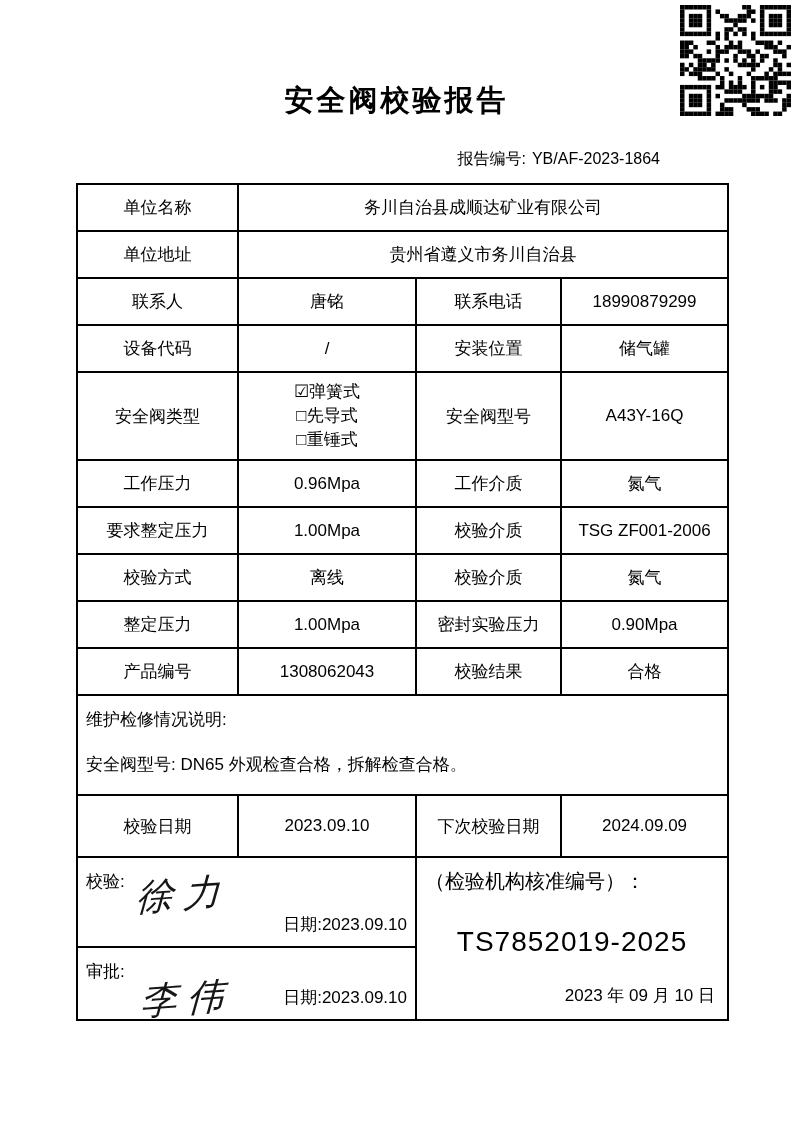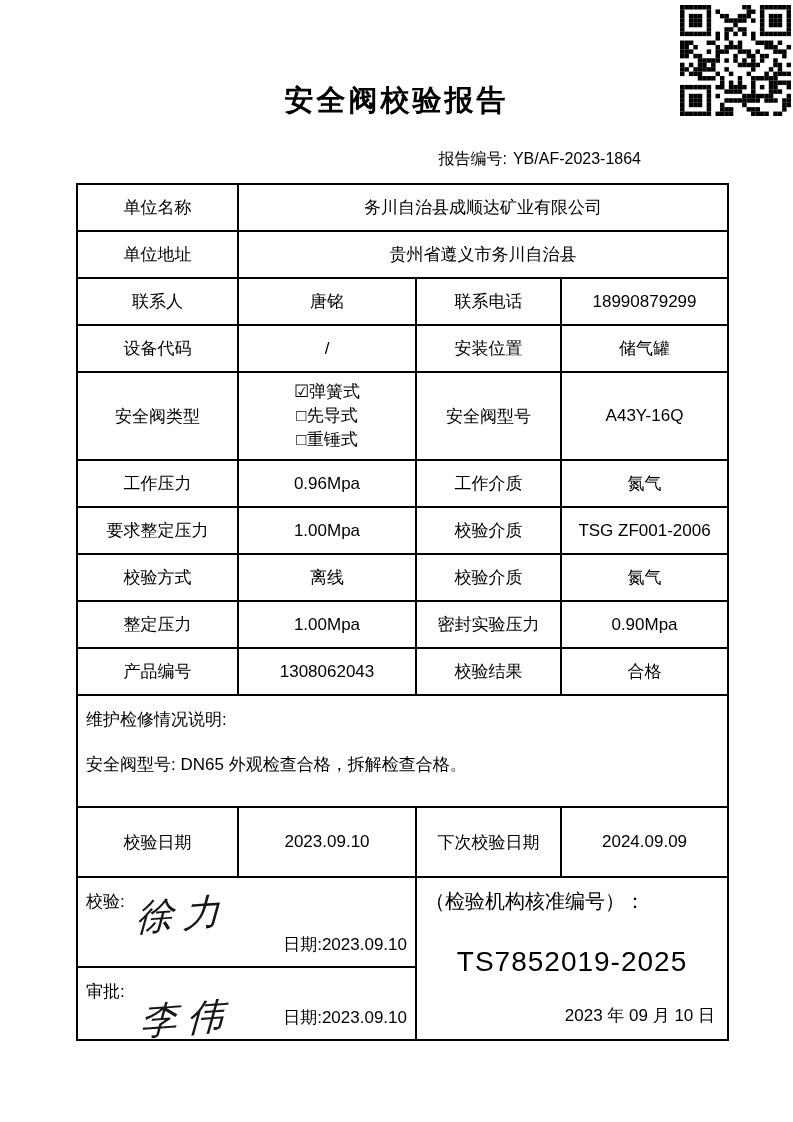--- a/index.html
+++ b/index.html
@@ -12,36 +12,36 @@
   .page-title {
     position: absolute; top: 74px; left: 0; width: 100%;
     text-align: center; font-size: 29px; font-weight: bold;
     letter-spacing: 3px; font-family: "Liberation Serif", serif; margin-top: 7px;
   }
   .qr {
     position: absolute; top: 5px; left: 680px;
     width: 111px; height: 111px; fill: #000;
   }
   .report-no {
-    position: absolute; top: 149px; left: 68px; width: 651px;
+    position: absolute; top: 149px; left: 87px; width: 651px;
     text-align: right; padding-right: 78px; font-size: 16px;
   }
   .report-no .num { margin-left: 6px; }
   table.report {
     position: absolute; top: 183px; left: 76px; width: 651px;
     border-collapse: collapse; table-layout: fixed;
   }
   td {
     border: 2px solid #000; text-align: center; vertical-align: middle;
     font-size: 17px; padding: 7px; overflow: hidden;
   }
   tr.h47 td { height: 47px; }
   tr.h56 td { height: 56px; }
-  tr.h92 td { height: 112px; }
-  tr.h70 td { height: 70px; margin-top: 43px; }
+  tr.h92 td { height: 100px; }
+  tr.h70 td { height: 62px; margin-top: 43px; }
   tr.hs1 td { height: 90px; }
   tr.hs2 td { height: 73px; }
   .valve-type-cell .line { line-height: 24px; }
   .valve-type-cell .opt { margin: 0 11px; white-space: nowrap; }
   .maint-cell { text-align: left; vertical-align: top; padding: 12px 8px 8px 8px; }
   .maint-cell .maint-content { margin-top: 22px; }
   .sig-cell { position: relative; text-align: left; border-radius: 17px; }
   .sig-label { position: absolute; top: 12px; left: 8px; font-size: 17px; }
   .sig-name {
     position: absolute; font-size: 37px; color: #161616;

